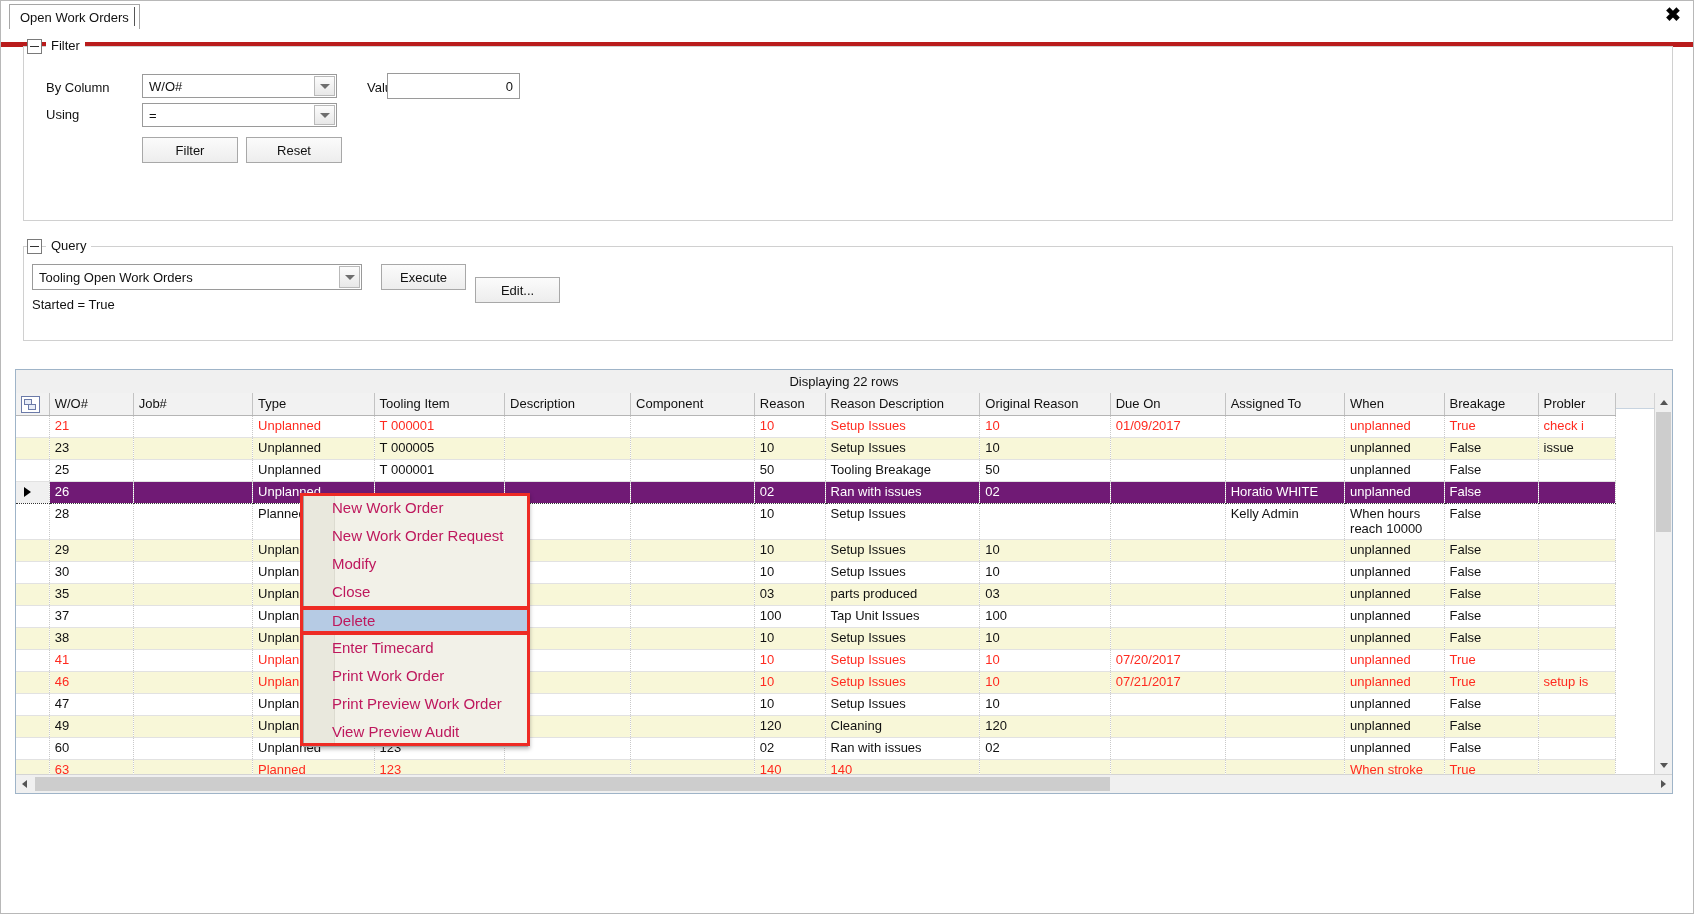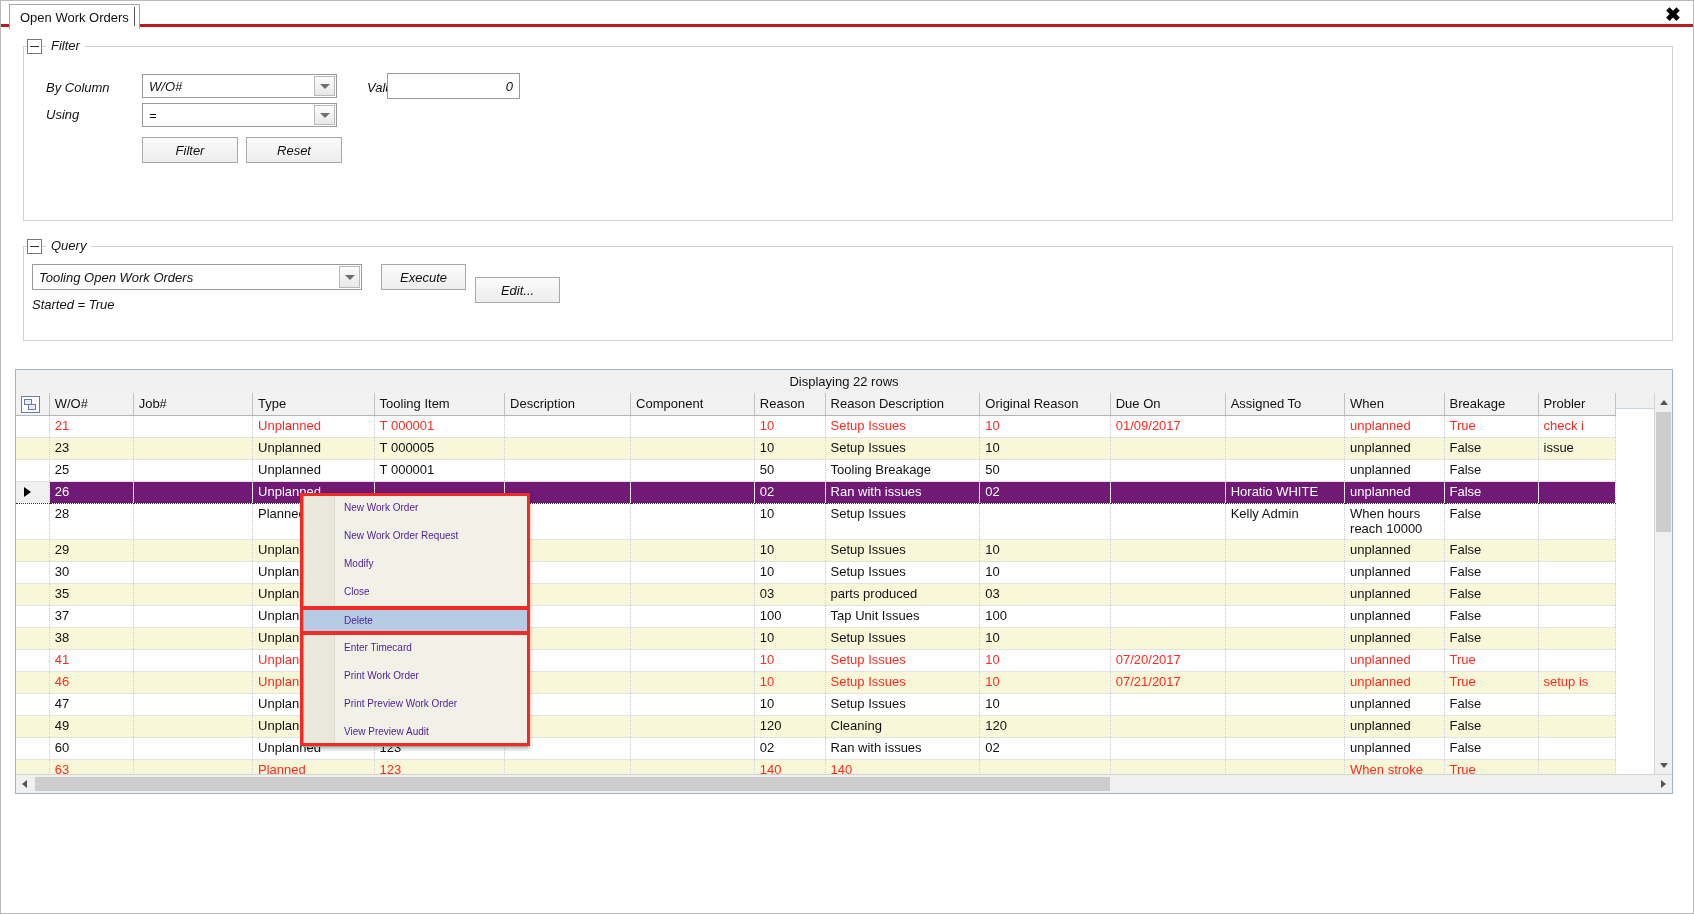--- a/index.html
+++ b/index.html
@@ -13,23 +13,23 @@
     position:relative;
   }
   .app-frame{
     position:absolute;inset:0;
     background:#ffffff;
     border:1px solid #b8b8b8;
     box-sizing:border-box;
   }
   
   .tabstrip{
-    position:absolute;left:0;top:0;width:100%;height:26px;
-    background:#ffffff;
-    border-bottom:3px solid #b91c1c;
+    position:absolute;left:0;top:0;width:100%;height:46px;
+    background:#ffffff;
+    border-bottom:5px solid #b91c1c;
     box-sizing:border-box;
     padding-left:28px;
   }
   .tab{
     position:absolute;left:8px;top:3px;
     height:25px;line-height:25px;
     padding:0 10px;
     background:#ffffff;
     border:1px solid #a6a6a6;
     border-bottom:none;
@@ -44,21 +44,20 @@
     position:absolute;right:8px;top:2px;
     width:24px;height:24px;line-height:24px;text-align:center;
     font-size:19px;font-weight:bold;color:#000;cursor:pointer;
   }
   
   .group{
     position:absolute;
     border:1px solid #d0d0d0;
     box-sizing:border-box;
     background:transparent;
-    font-style:italic;
   }
   .group-legend{
     position:absolute;
     top:-9px;left:22px;
     background:#ffffff;
     padding:0 5px;
     font-size:13px;
     color:#111;
   }
   .collapse-box{
@@ -261,23 +260,23 @@
     z-index:60;
   }
   .ctxmenu .gutter{
     position:absolute;left:0;top:0;bottom:0;width:30px;
     background:#e9e8dd;
     border-right:1px solid #dcdbd0;
   }
   .ctxitem{
     position:relative;
     height:28px;line-height:28px;
-    padding-left:40px;
-    font-size:10px;
-    color:#4c1d95;
+    padding-left:28px;
+    font-size:15px;
+    color:#be185d;
     box-sizing:border-box;
     white-space:nowrap;
   }
   .ctxitem.hl{
     background:#b6cbe4;
     border-top:1px solid #8aa6c6;
     border-bottom:1px solid #8aa6c6;
   }
   
   .annot{

